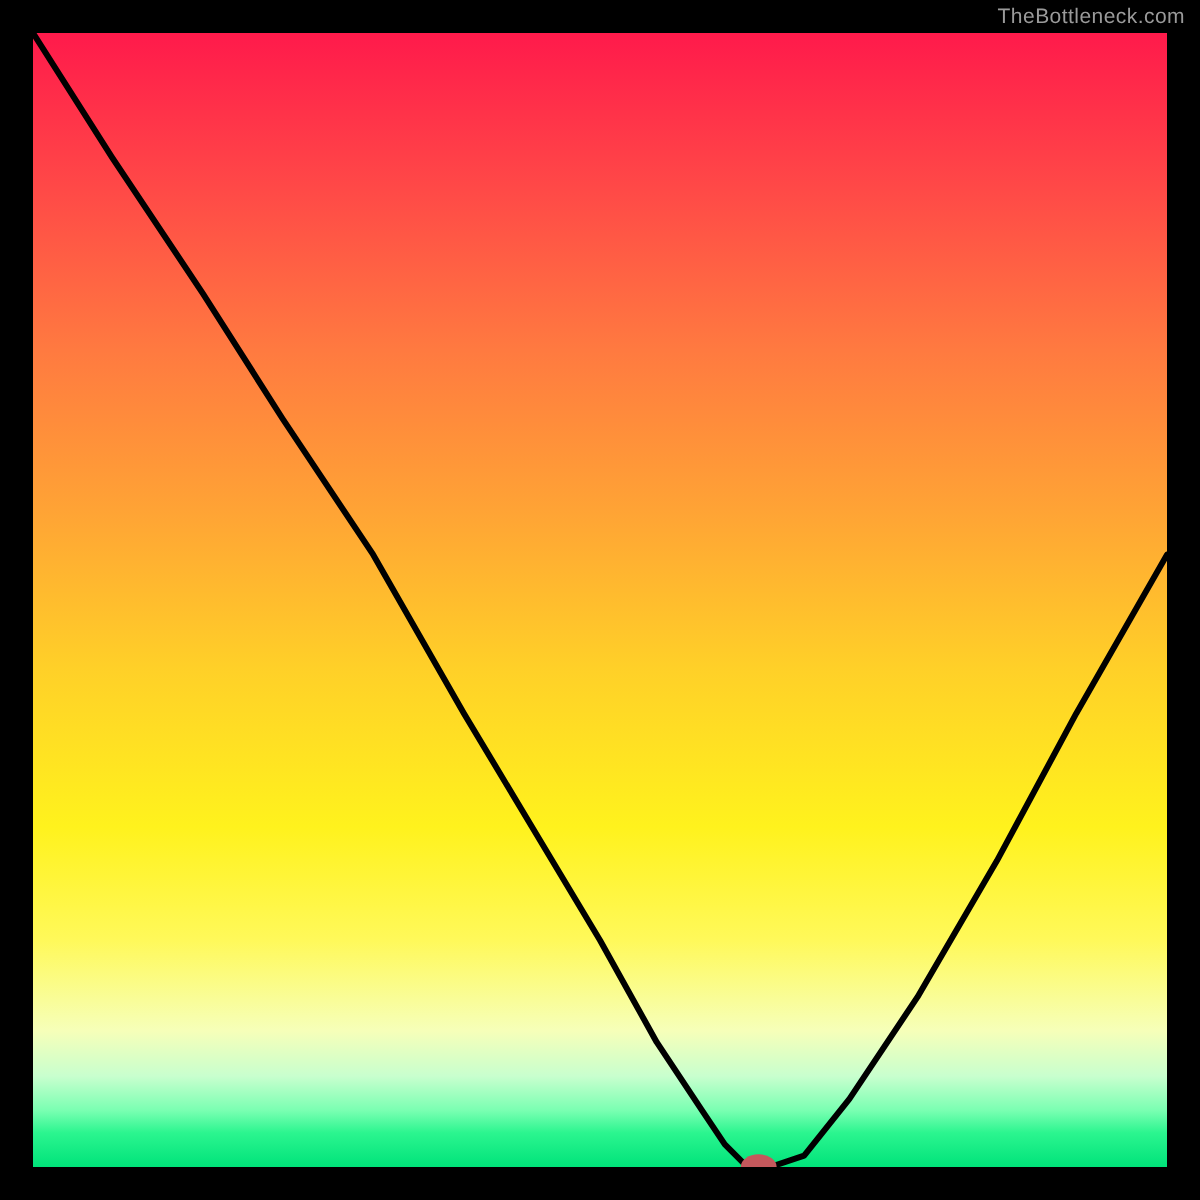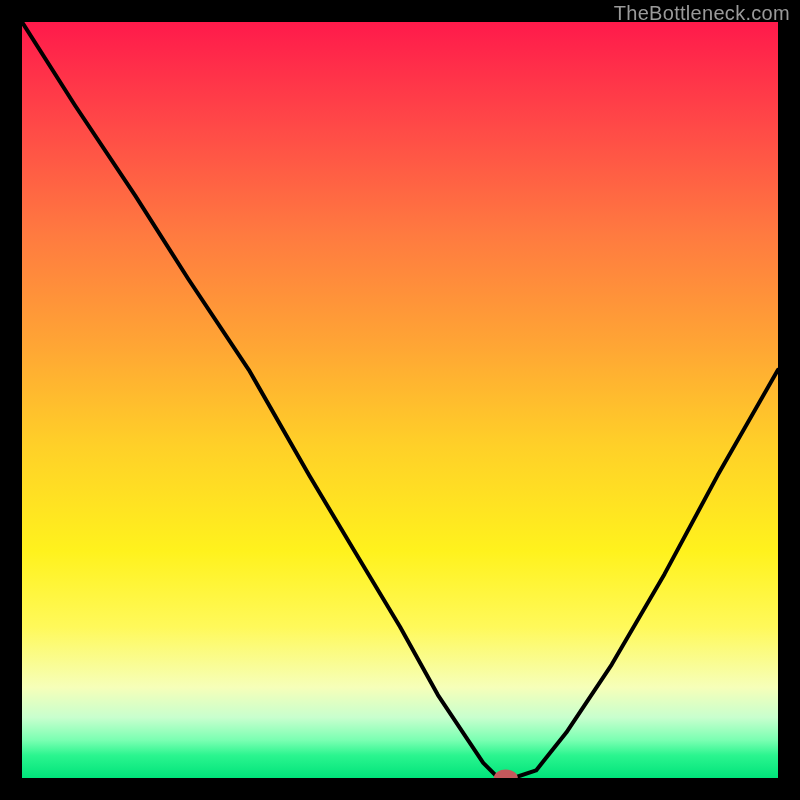--- a/index.html
+++ b/index.html
@@ -56,21 +56,21 @@
   .dot {
     fill: #c4585c;
     stroke: none;
   }
   .attribution {
     position: absolute;
     top: 2px;
     right: 10px;
     color: #9a9a9a;
     font-family: Arial, Helvetica, sans-serif;
-    font-size: 20px;
+    font-size: 14px;
     font-weight: 500;
     letter-spacing: 0.3px;
     user-select: none;
   }
 </style>
 </head>
 <body>
 
 <div class="stage">
   <div class="attribution">TheBottleneck.com</div>

